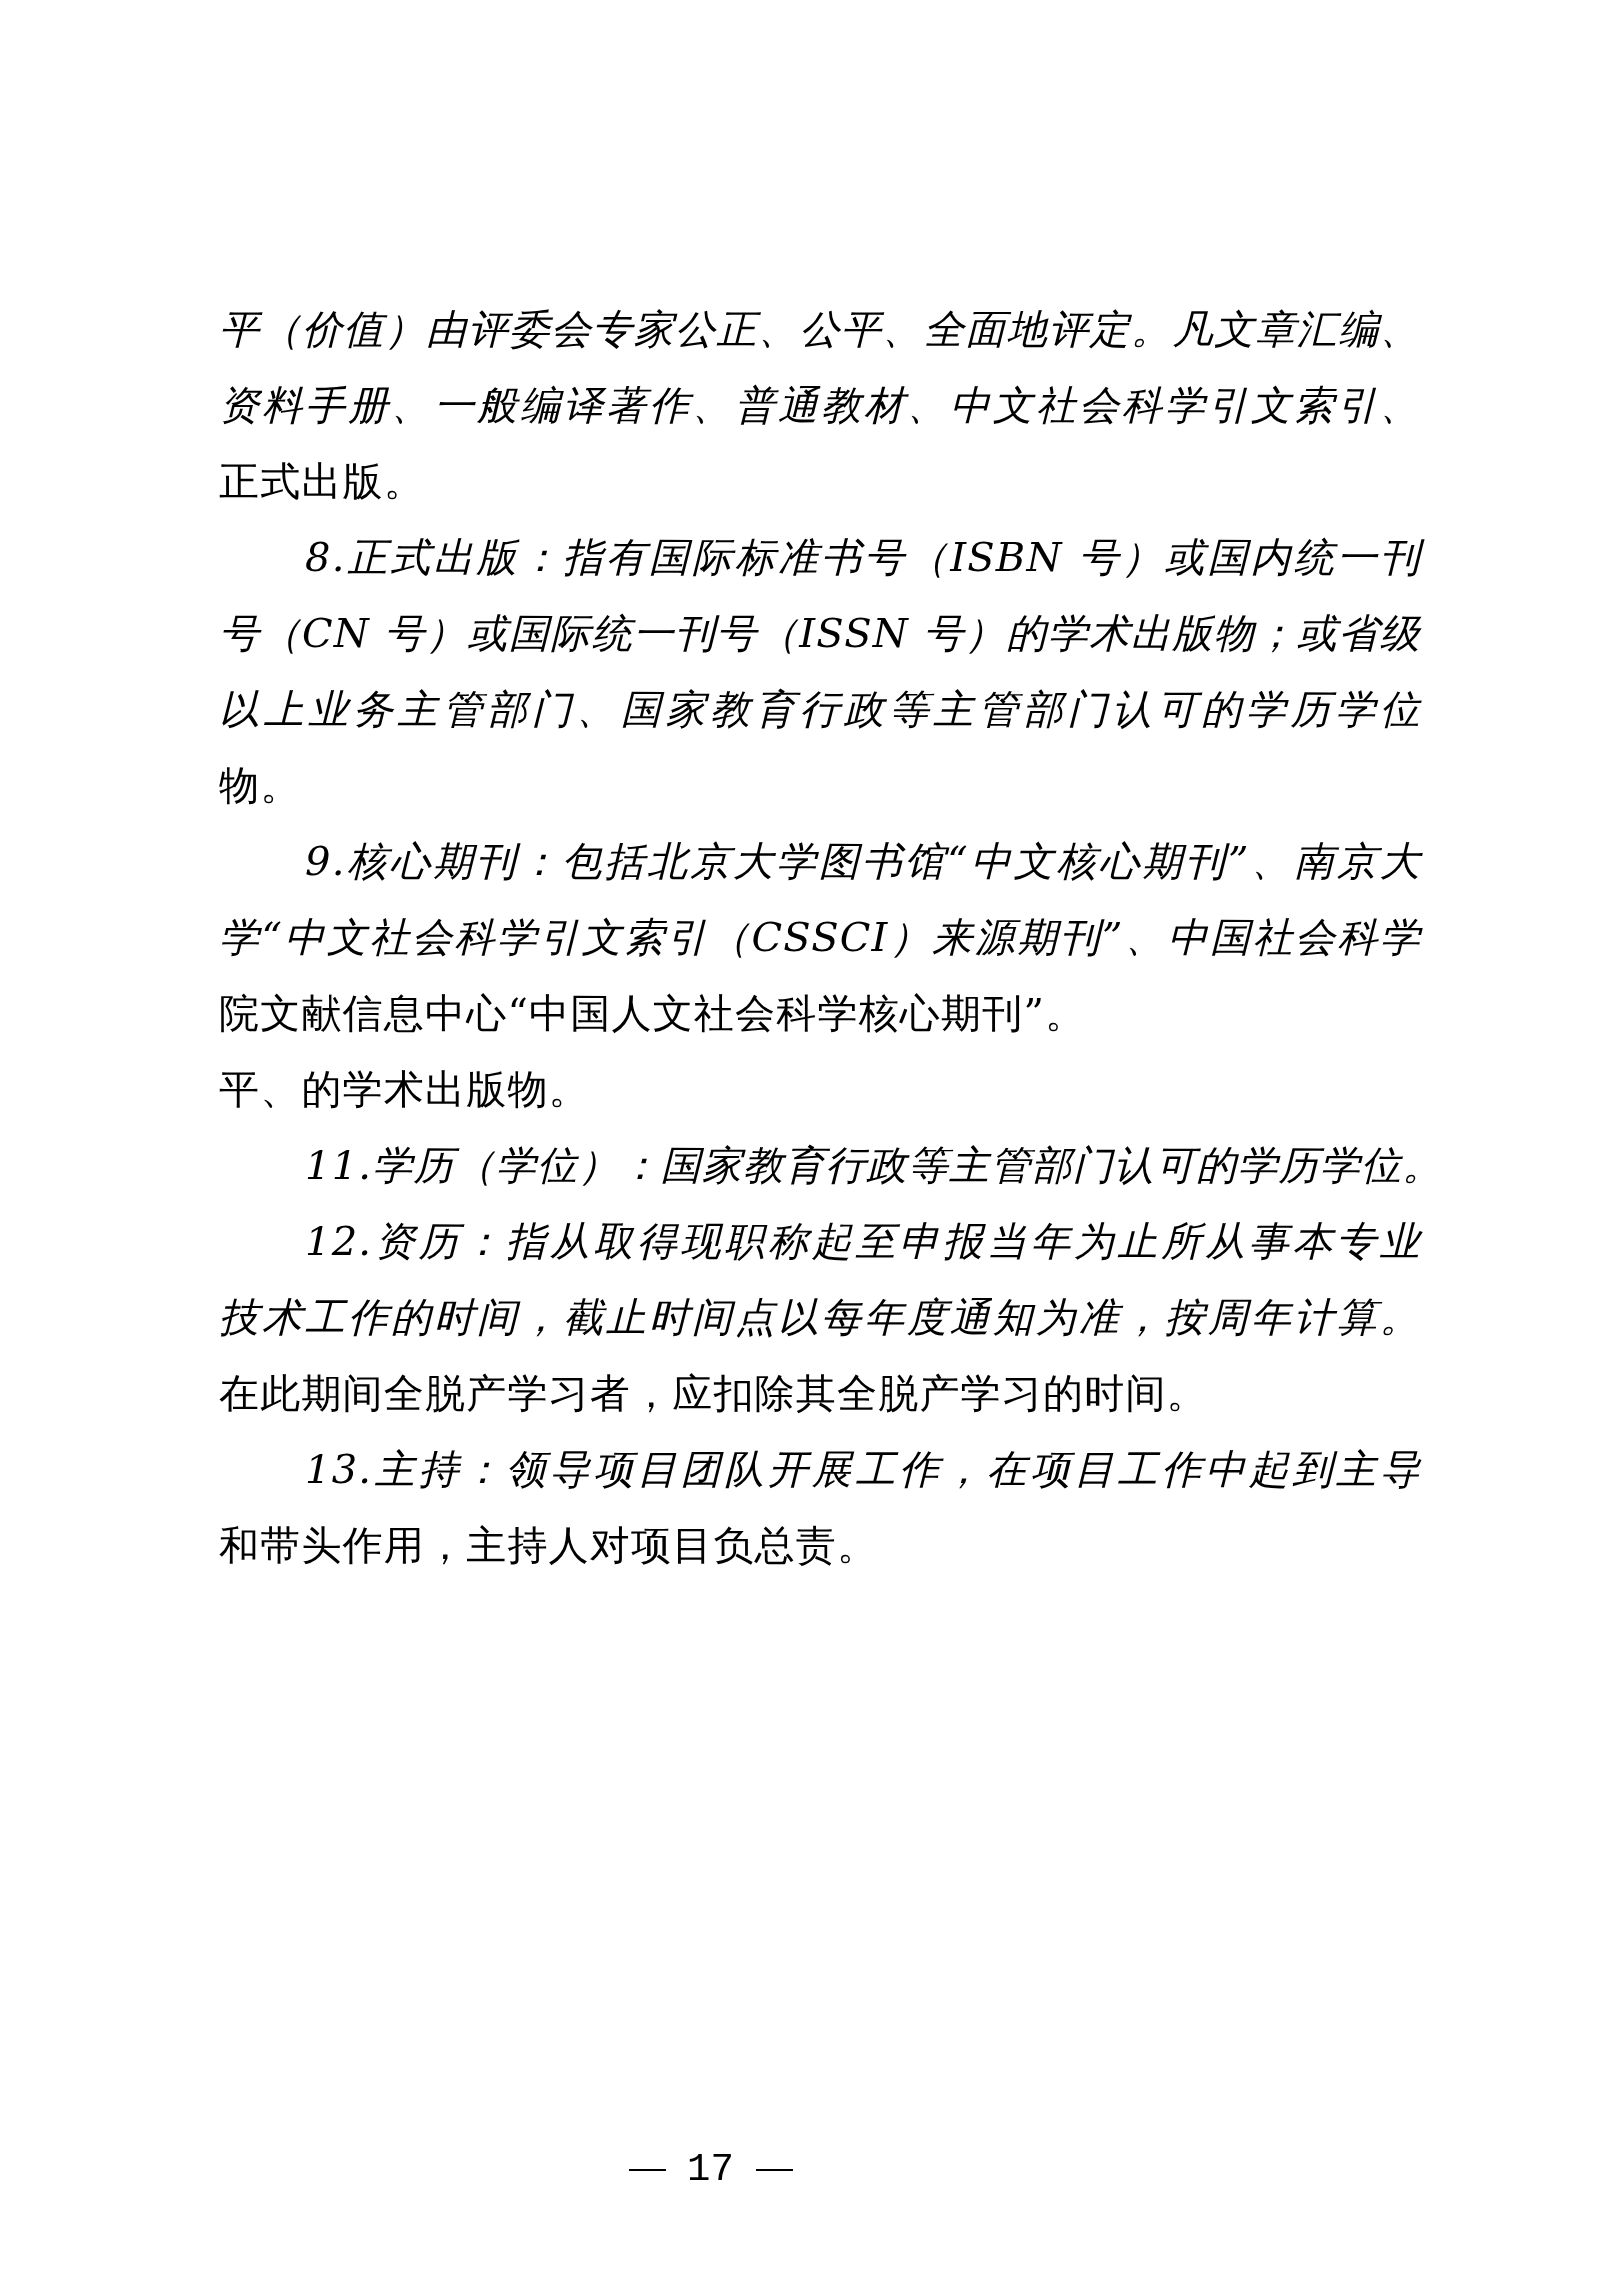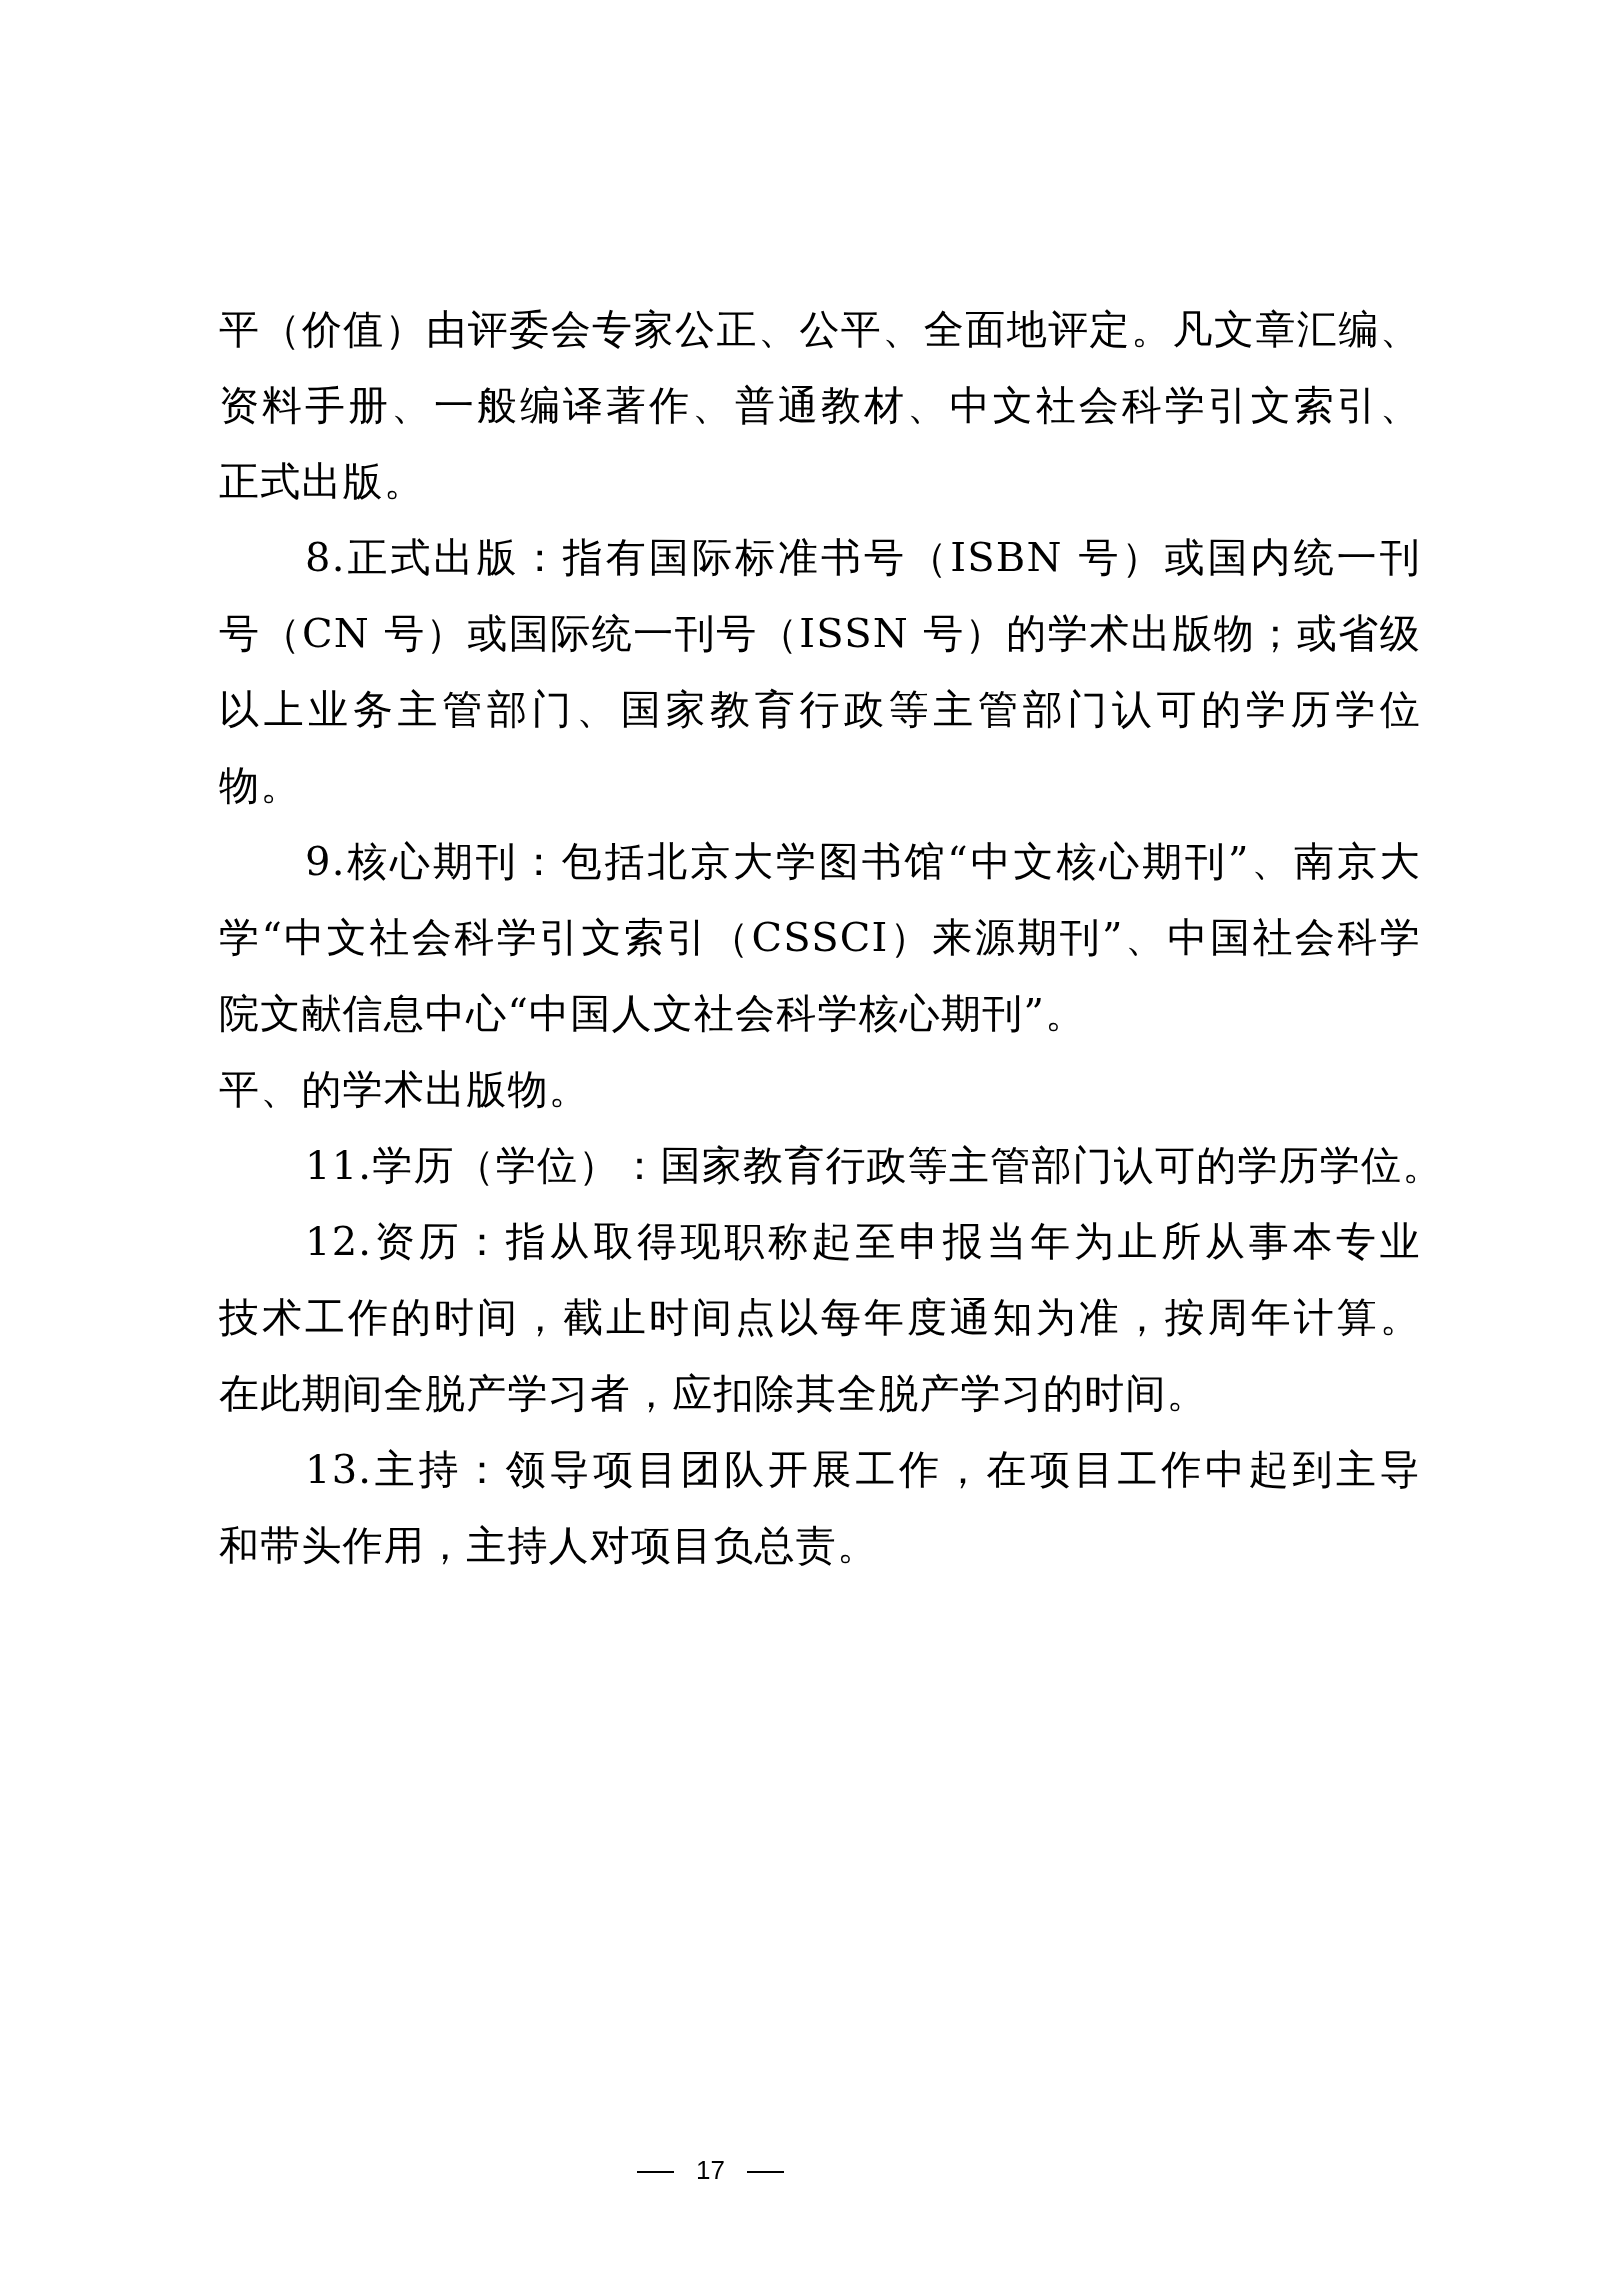--- a/index.html
+++ b/index.html
@@ -24,32 +24,33 @@
     .line {
       height: 76px;
       line-height: 76px;
       font-size: 40px;
       white-space: nowrap;
       letter-spacing: 1.2px;
     }
     .line.justify {
       text-align: justify;
       text-align-last: justify;
+      font-style: italic;
     }
     .indent {
       padding-left: 86px;
     }
     .page-footer {
       position: absolute;
       left: 0;
       top: 2147px;
       width: 1421px;
       text-align: center;
-      font-family: Liberation Sans, sans-serif;
-      font-size: 26px;
+      font-family: Liberation Mono, monospace;
+      font-size: 39px;
       line-height: 47px;
     }
     .page-footer .dash {
       display: inline-block;
       width: 37px;
       height: 2px;
       background: #000;
       vertical-align: middle;
       margin: 0 21.6px;
     }

